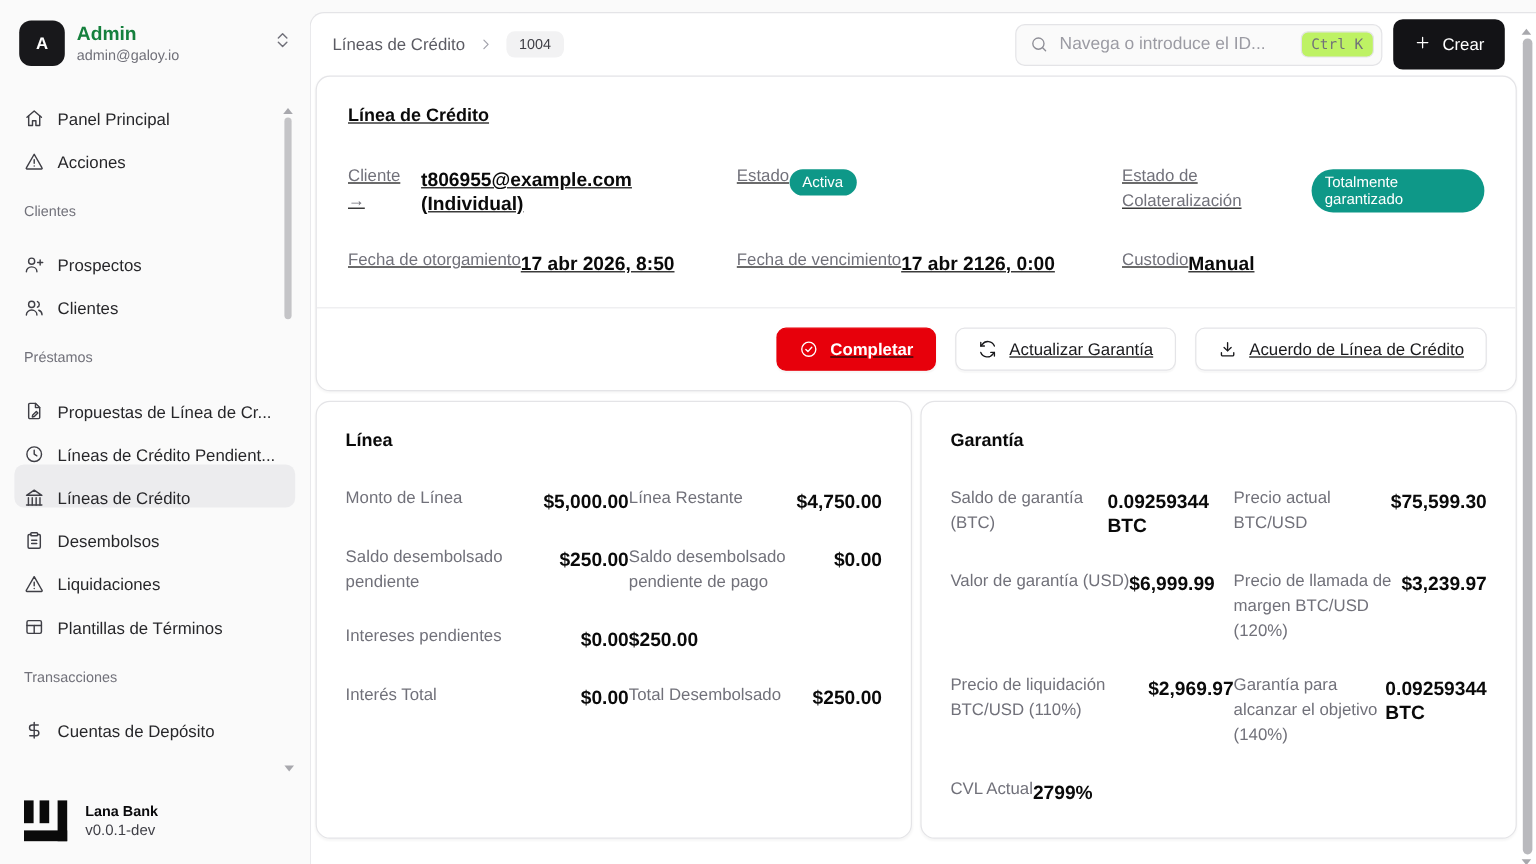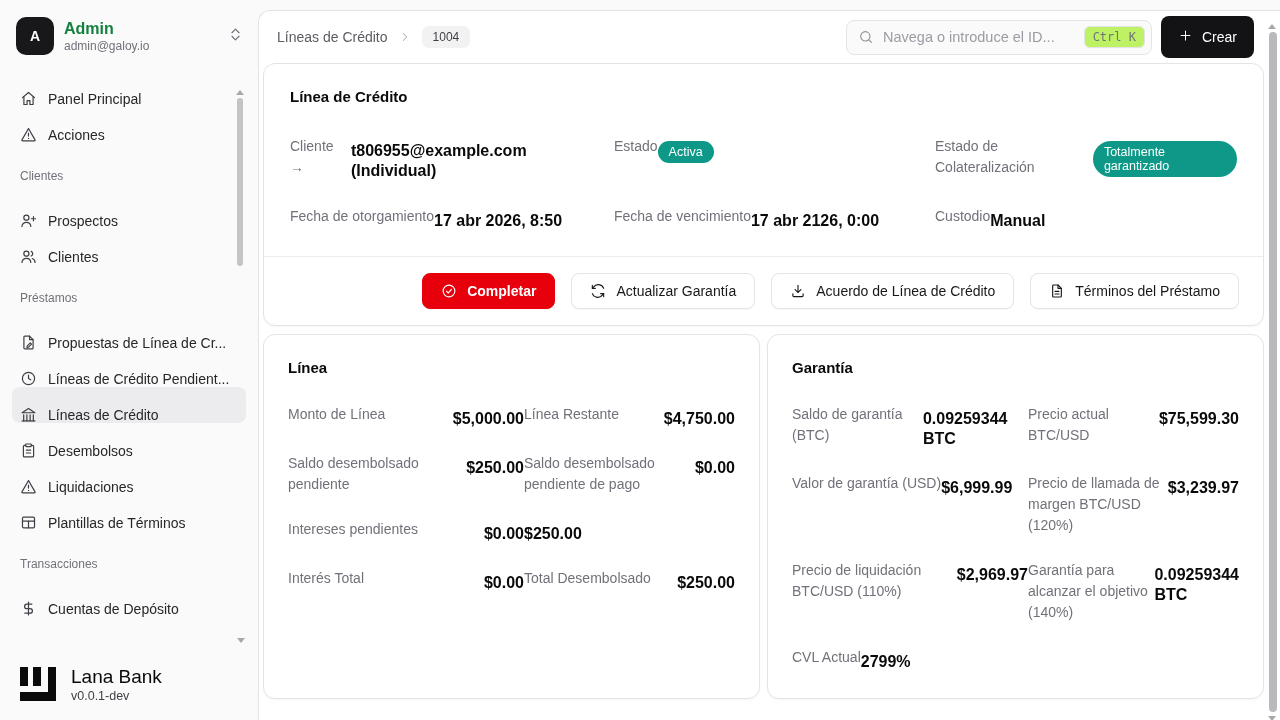--- a/index.html
+++ b/index.html
@@ -18,21 +18,21 @@
   .nav { padding:6px 12px 0 12px; }
   .nav-section-label { font-size:12px; color:#71717a; padding:14px 8px 10px 8px; margin-top:12px; }
   .nav-section:first-child { margin-top:0; }
   .nav-item { display:flex; align-items:flex-end; gap:11px; height:36px; padding:0 8px;
     border-radius:8px; font-size:14px; color:#27272a; white-space:nowrap; overflow:hidden; cursor:pointer; }
   .nav-item.active { background:#ececee; }
   .nav-item .ic { display:flex; color:#3f3f46; flex:none; }
   svg.i { width:17px; height:17px; fill:none; stroke:currentColor; stroke-width:1.7;
     stroke-linecap:round; stroke-linejoin:round; }
   .sidebar-footer { position:absolute; left:18px; bottom:16px; display:flex; align-items:center; gap:13px; }
-  .brand-name { font-size:19px; font-weight:400; color:#09090b; line-height:1.3; }
+  .brand-name { font-size:12px; font-weight:700; color:#09090b; line-height:1.3; }
   .brand-version { font-size:12.5px; color:#3f3f46; }
 
   
   .side-scroll-thumb { position:absolute; left:237px; top:98px; width:6px; height:168px;
     background:#c4c4c7; border-radius:3px; }
   .tri-up, .tri-down { position:absolute; width:0; height:0;
     border-left:4px solid transparent; border-right:4px solid transparent; }
   .tri-up { border-bottom:5px solid #a8a8ad; }
   .tri-down { border-top:5px solid #a8a8ad; }
   .side-tri-up { left:236px; top:90px; }
@@ -56,21 +56,21 @@
     font-family:"Liberation Sans",sans-serif; font-size:14.5px; color:#27272a; min-width:0; }
   .searchbox input::placeholder { color:#9b9ba3; }
   .kbd { font-family:"DejaVu Sans Mono",monospace; font-size:12px; color:#71717a;
     border:1px solid #e4e4e7; background:#bef264; border-radius:6px; padding:3px 8px; white-space:nowrap; }
   .btn-create { display:flex; align-items:center; gap:9px; height:42px; padding:0 17px;
     background:var(--button-dark,#131316); color:#fff; border:none; border-radius:8px;
     font-family:"Liberation Sans",sans-serif; font-size:14px; font-weight:500; cursor:pointer; }
 
   .content { padding:0 16px 0 4px; }
   .card { background:#fff; border:1px solid #e4e4e7; border-radius:12px; box-shadow:0 1px 2px rgba(0,0,0,.04); }
-  .facility-card { overflow:hidden; }
+  .facility-card { overflow:hidden;text-decoration:underline; }
   .card-title { font-size:15px; font-weight:700; color:#0a0a0a; }
   .facility-head { padding:24px 26px 0 26px; }
   .facility-grid { display:grid; grid-template-columns:324px 321px 1fr; row-gap:25px;
     margin:31px 26px 0 26px; }
   .field-label { font-size:14px; color:#71717a; line-height:1.5; }
   .field-value { font-size:16px; font-weight:700; color:#0a0a0a; line-height:1.25; margin-top:5px; }
   .badge { display:inline-block; background:var(--badge-teal,#0e9888); color:#fff;
     font-size:12.5px; font-weight:500; border-radius:999px; padding:4px 11px; margin-top:5px; }
   .facility-divider { border-top:1px solid #ececee; margin-top:25px; }
   .facility-actions { display:flex; justify-content:flex-end; gap:16px; padding:16px 24px; }
@@ -337,30 +337,20 @@
           <button class="btn">
             <span class="ic">
               <svg class="i" viewBox="0 0 24 24" style="width:16px;height:16px">
                 <path d="M12 3.8v10"></path>
                 <path d="m7.6 9.9 4.4 4.2 4.4-4.2"></path>
                 <path d="M4.3 16.3v2.6a1.5 1.5 0 0 0 1.5 1.5h12.4a1.5 1.5 0 0 0 1.5-1.5v-2.6"></path>
               </svg>
             </span>
             <span>Acuerdo de Línea de Crédito</span>
           </button>
-          <button class="btn">
-            <span class="ic">
-              <svg class="i" viewBox="0 0 24 24" style="width:16px;height:16px">
-                <path d="M13.5 3H6.8A1.3 1.3 0 0 0 5.5 4.3v15.4A1.3 1.3 0 0 0 6.8 21h10.4a1.3 1.3 0 0 0 1.3-1.3V8L13.5 3z"></path>
-                <path d="M13.5 3v5h5"></path>
-                <path d="M9 12.5h6M9 16.5h6"></path>
-              </svg>
-            </span>
-            <span>Términos del Préstamo</span>
-          </button>
         </div>
     </section>
 
     <div class="cards-row" id="cards-row">
         <section class="card detail-card align-bottom">
           <h2 class="card-title">Línea</h2>
           <div class="fields-grid">
             <div class="cell">
               <div class="field-label">Monto de Línea</div>
               <div class="field-value">$5,000.00</div>

